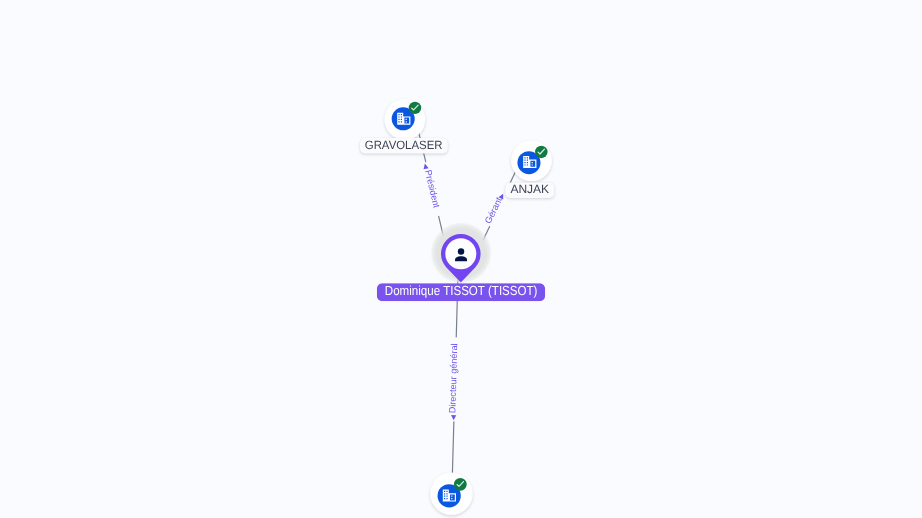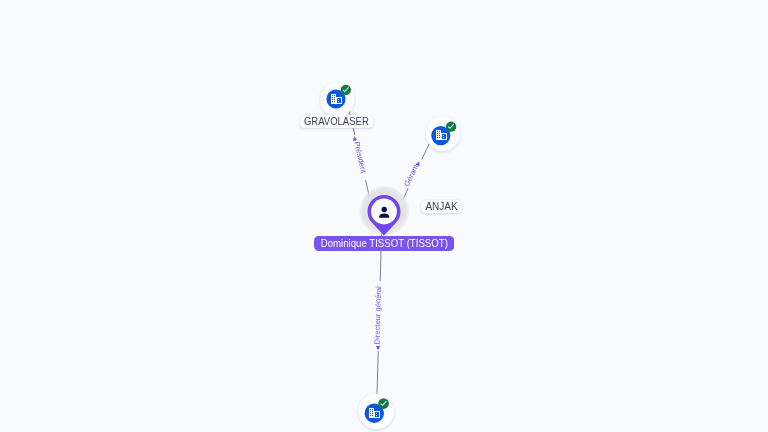--- a/index.html
+++ b/index.html
@@ -97,20 +97,20 @@
     <g transform="translate(378.0,349.2) rotate(-88.4)">
       <rect x="-2" y="-4.4" width="70" height="8.8" fill="#fafbfe"></rect>
       <path d="M -1.1 0 L 3.3 -2.15 L 3.3 2.15 Z" fill="#6f52e8"></path>
       <text x="4.8" y="1.3" font-family="Liberation Sans, sans-serif" font-size="7.6" fill="#6f52e8">Directeur général</text>
     </g>
   </svg>
 
   <div class="nlabel" style="left:300.4px;top:114.6px;--sx:.95;">
     <span>GRAVOLASER</span>
   </div>
-  <div class="nlabel" style="left:421.2px;top:151.5px;margin-top:48px;--sx:1.0;">
+  <div class="nlabel" style="left:421.2px;top:151.5px;--sx:1.0;">
     <span>ANJAK</span>
   </div>
   <div class="plabel" style="left:313.6px;top:236.4px;">
     <span>Dominique TISSOT (TISSOT)</span>
   </div>
 
 </div>
 
 </body></html>

